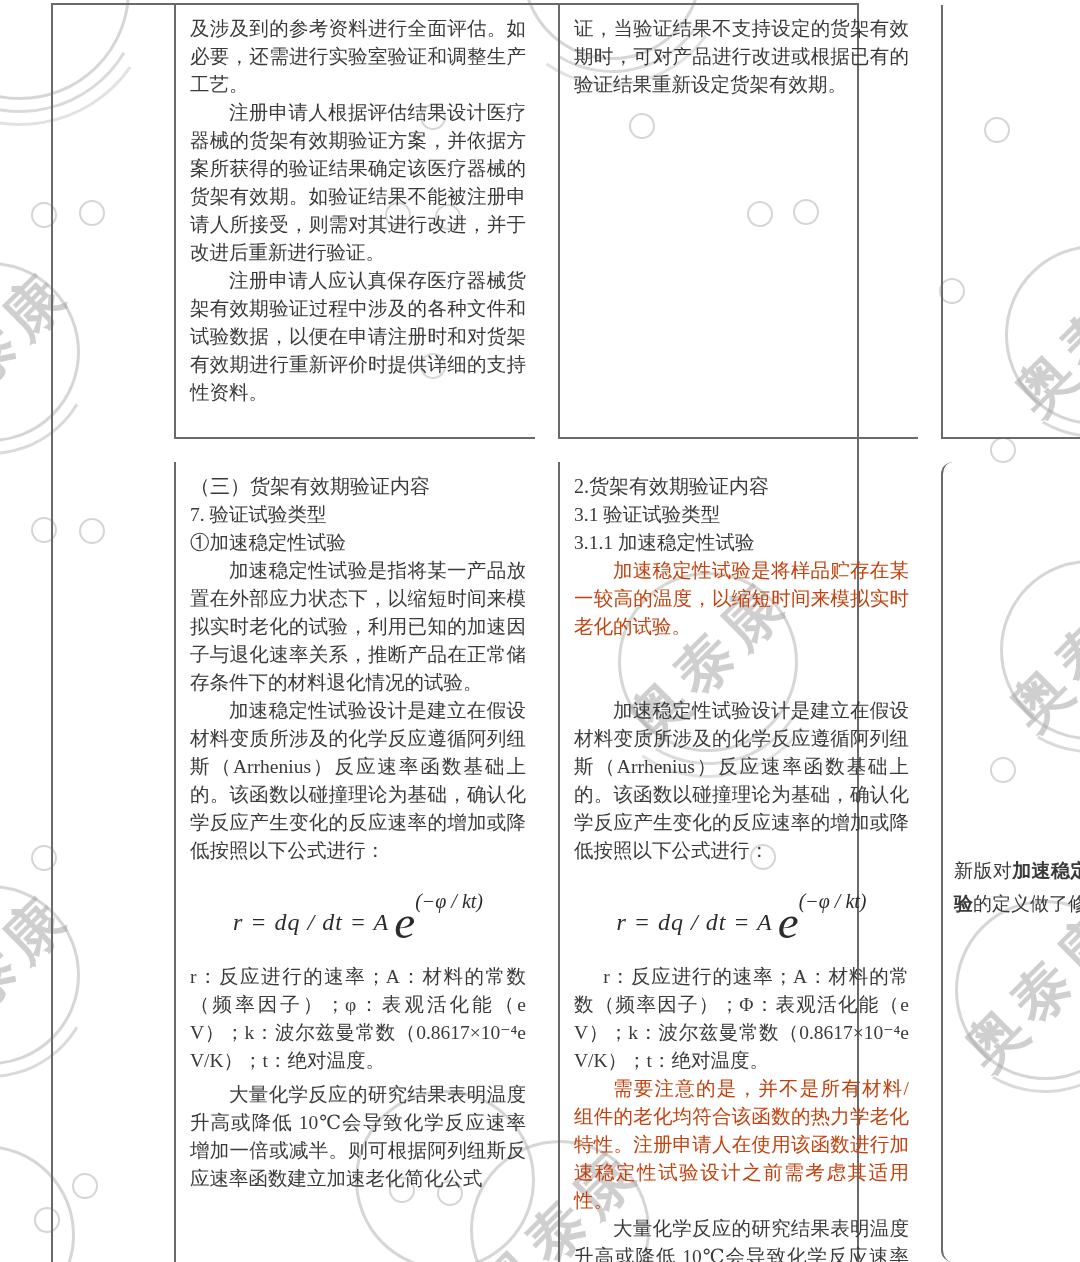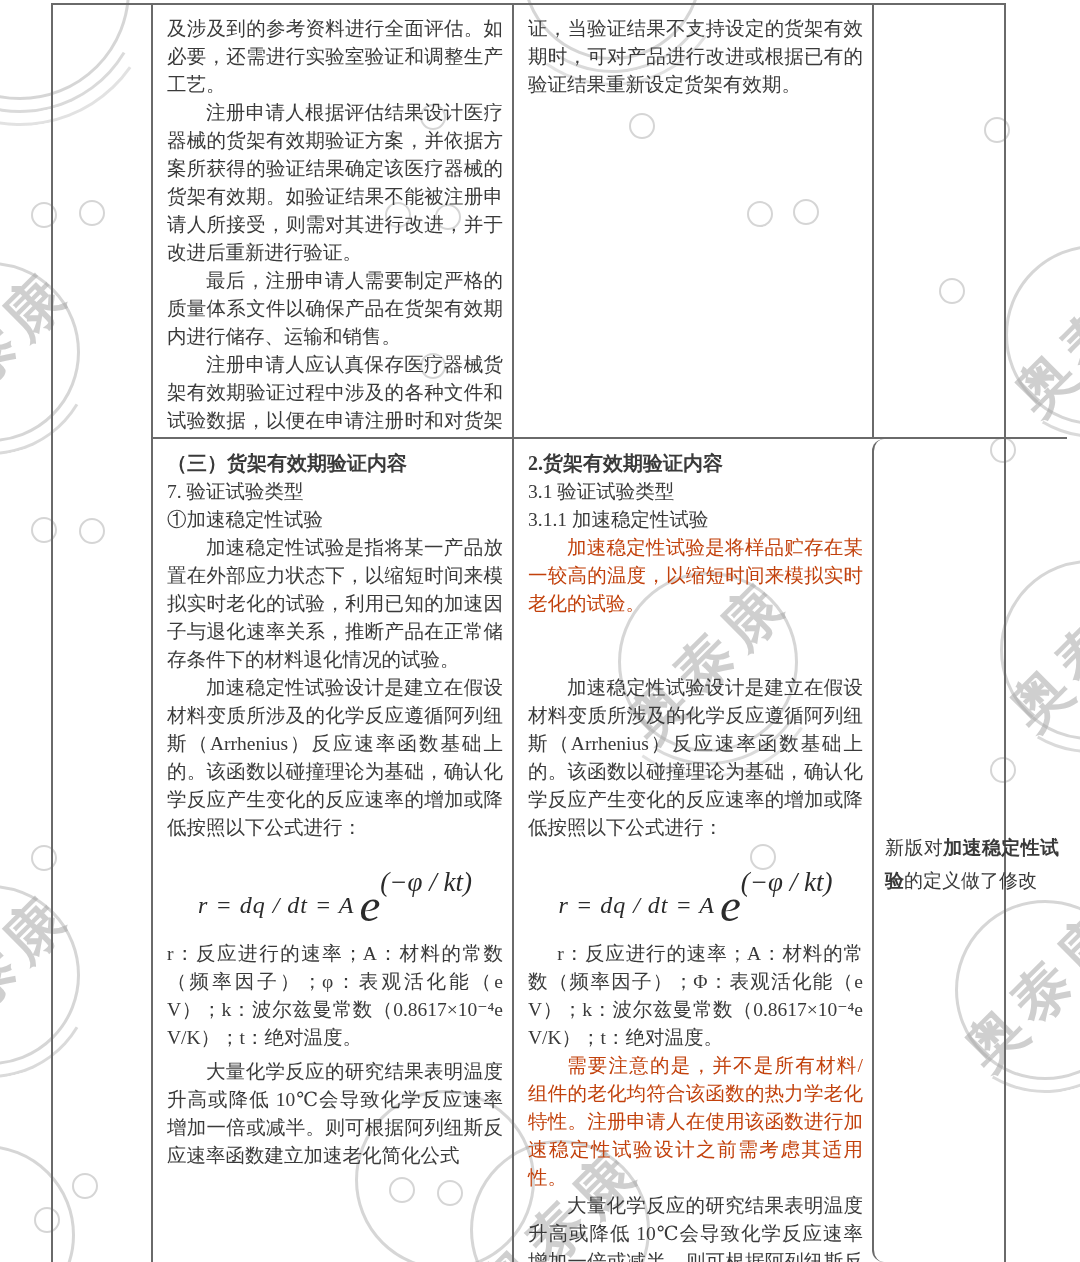--- a/index.html
+++ b/index.html
@@ -3,52 +3,53 @@
 <meta charset="utf-8">
 <style>
   html,body{margin:0;padding:0;background:#ffffff;}
   #screen{
     position:relative;width:1080px;height:1262px;background:#ffffff;overflow:hidden;
     font-family:"Liberation Serif","DejaVu Serif",serif;
     color:#3a3a3a;
   }
   
   .tbl{
-    position:absolute;left:51px;top:3px;width:955px;height:1259px;
+    position:absolute;left:51px;top:3px;width:808px;height:1259px;
     display:grid;
     grid-template-columns:100px 361px 360px 195px;
     grid-template-rows:434px 1fr;
     border-top:2px solid #6a6a6a;
     border-right:2px solid #6a6a6a;
     box-sizing:border-box;
     z-index:2;
+    gap:23px;
   }
   .cell{border-left:2px solid #6a6a6a;box-sizing:border-box;overflow:hidden;}
   .c0{grid-row:1/3;grid-column:1;}
   .r1{border-bottom:2px solid #6a6a6a;}
   .txt{padding:10px 9px 0 14px;}
   .note-cell{padding:392px 8px 0 11px;border-radius:12px;}
   p{margin:0;font-size:19.5px;line-height:28px;text-align:justify;word-break:break-all;}
   p.ind{text-indent:2em;}
   p.ind15{text-indent:1.5em;}
-  .hd{font-weight:bold;font-size:20px;line-height:29px;}
+  .hd{font-weight:normal;font-size:20px;line-height:29px;}
   .sub{line-height:28px;}
   .red{color:#c2410c;}
   .sp56{height:56px;}
   .mt6{margin-top:6px;}
   .bold{font-weight:bold;}
   
   .formula{
     text-align:center;margin:25px 0 15px;height:58px;
     font-family:"Liberation Serif","DejaVu Serif",serif;
     font-style:italic;color:#2b2b2b;white-space:nowrap;
   }
   .f-lhs{font-size:24px;letter-spacing:1px;}
   .f-e{font-size:47px;margin-left:5px;vertical-align:-8px;}
-  .f-sup{font-size:27px;vertical-align:22px;letter-spacing:0;font-style:italic;}
+  .f-sup{font-size:20px;vertical-align:22px;letter-spacing:0;font-style:italic;}
   
   .note-line{font-size:19px;line-height:33px;text-align:justify;word-break:break-all;}
   
   .stamp{position:absolute;width:180px;height:180px;pointer-events:none;z-index:1;}
   .stamp .ring{position:absolute;inset:0;border:3px solid rgba(173,173,173,.5);border-radius:50%;}
   .stamp .arc{position:absolute;inset:-13px;border:3px solid transparent;border-bottom-color:rgba(173,173,173,.45);border-radius:50%;transform:rotate(-14deg);}
   .stamp .arc2{position:absolute;inset:-26px;border:3px solid transparent;border-bottom-color:rgba(173,173,173,.35);border-radius:50%;transform:rotate(-10deg);}
   .stamp .wm-t{
     position:absolute;left:50%;top:50%;transform:translate(-50%,-50%) rotate(-45deg);
     font-size:58px;font-weight:bold;letter-spacing:8px;white-space:nowrap;
@@ -138,21 +139,20 @@
   <i class="wm-ring" style="left:437px;top:1180px;"></i>
   <i class="wm-ring" style="left:34px;top:1207px;"></i>
 
   <div class="tbl">
 
     <div class="cell c0"></div>
 
     <div class="cell r1 txt">
       <p>及涉及到的参考资料进行全面评估。如必要，还需进行实验室验证和调整生产工艺。</p>
       <p class="ind">注册申请人根据评估结果设计医疗器械的货架有效期验证方案，并依据方案所获得的验证结果确定该医疗器械的货架有效期。如验证结果不能被注册申请人所接受，则需对其进行改进，并于改进后重新进行验证。</p>
-      <p class="ind">最后，注册申请人需要制定严格的质量体系文件以确保产品在货架有效期内进行储存、运输和销售。</p>
       <p class="ind">注册申请人应认真保存医疗器械货架有效期验证过程中涉及的各种文件和试验数据，以便在申请注册时和对货架有效期进行重新评价时提供详细的支持性资料。</p>
     </div>
 
     <div class="cell r1 txt">
       <p>证，当验证结果不支持设定的货架有效期时，可对产品进行改进或根据已有的验证结果重新设定货架有效期。</p>
     </div>
 
     <div class="cell r1"></div>
 
     <div class="cell txt">

